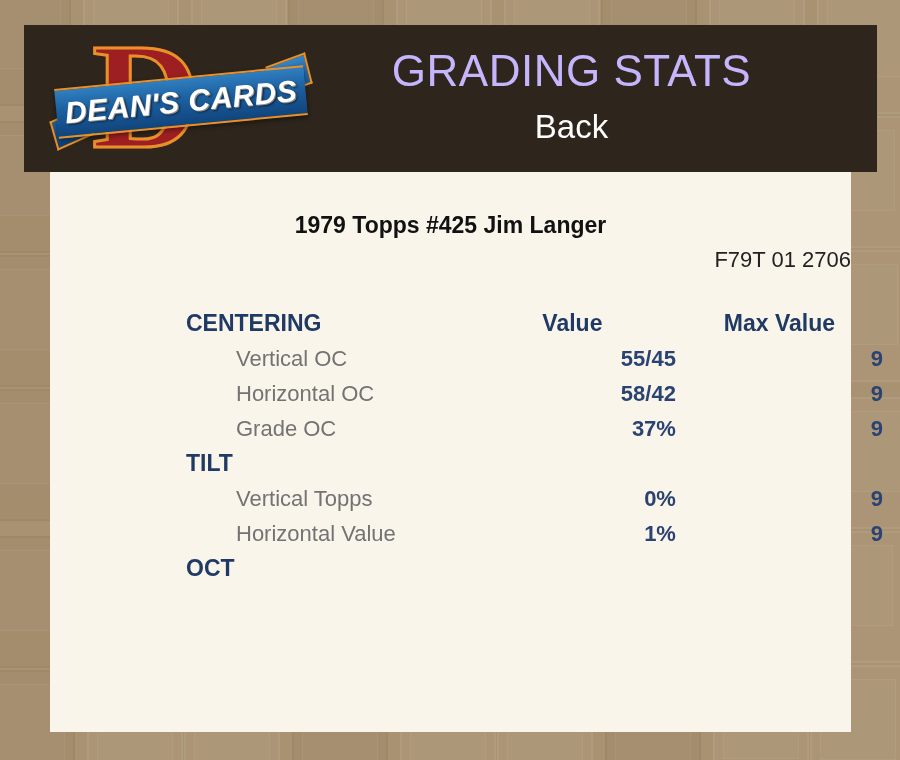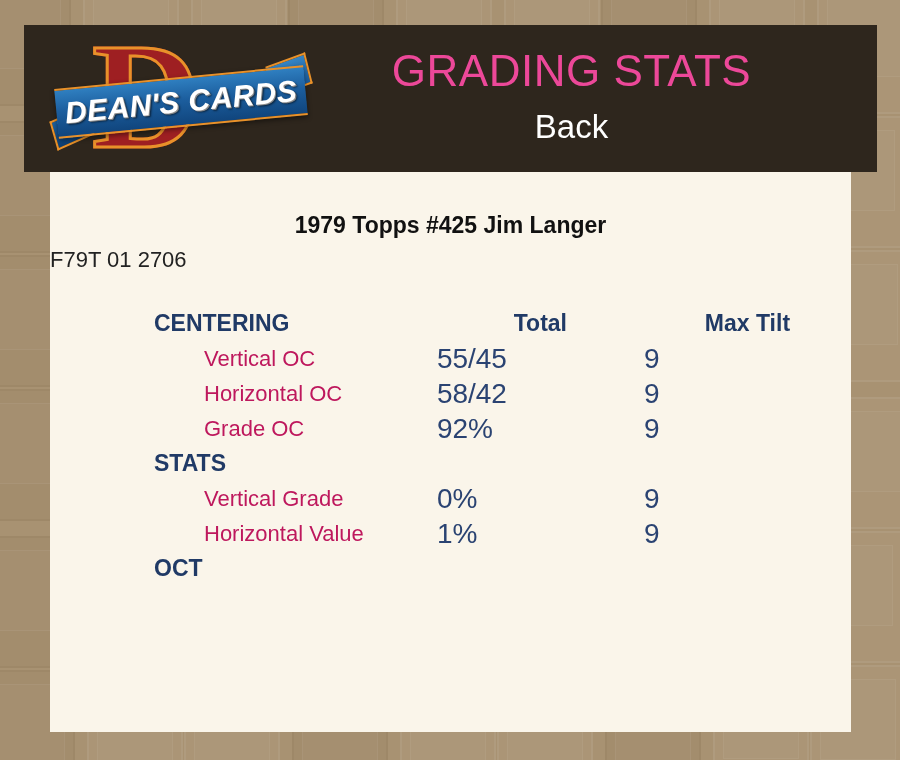--- a/index.html
+++ b/index.html
@@ -143,21 +143,21 @@
     white-space: nowrap;
   }
 
   
   #header-titles {
     flex: 1 1 auto;
     text-align: center;
     padding-right: 40px;
   }
   #header-title {
-    color: #ec4899;
+    color: #c4b5fd;
     font-size: 44px;
     font-weight: normal;
     letter-spacing: 0.5px;
     line-height: 1.05;
   }
   #header-subtitle {
     color: #ffffff;
     font-size: 33px;
     font-weight: normal;
     line-height: 1.3;
@@ -175,33 +175,34 @@
   }
 
   #card-title {
     text-align: center;
     font-size: 23px;
     font-weight: bold;
     color: #111111;
     margin-top: 40px;
   }
   #card-serial {
-    text-align: left;
+    text-align: right;
     font-size: 22px;
     font-weight: normal;
     color: #222222;
     margin-top: 8px;
   }
 
   
   #stats-table {
     margin-top: 33px;
     width: 100%;
     border-collapse: collapse;
     color: #203a66;
+    margin-left: 32px;
   }
   #stats-table col.c-label  { width: 355px; }
   #stats-table col.c-value  { width: 190px; }
   #stats-table col.c-grade  { width: 190px; }
 
   #stats-table th,
   #stats-table td {
     padding: 0;
     height: 35px;
     vertical-align: middle;
@@ -217,27 +218,27 @@
     font-weight: bold;
     text-align: left;
     padding-left: 104px !important;
     color: #203a66;
   }
   .row-label {
     font-size: 22px;
     font-weight: normal;
     text-align: left;
     padding-left: 154px !important;
-    color: #be185d;
+    color: #737373;
   }
   .row-value,
   .row-grade {
-    font-size: 28px;
-    font-weight: normal;
-    text-align: left;
+    font-size: 22px;
+    font-weight: bold;
+    text-align: right;
     color: #2a4372;
   }
 </style>
 </head>
 <body>
 
 <div id="bg-texture">
     <div class="ghost dark" style="left: -25px; top: -26px; width: 96px; height: 132px;">
       <div class="ghost-inner"></div>
     </div>
@@ -430,45 +431,45 @@
 
     <table id="stats-table">
       <colgroup>
         <col class="c-label">
         <col class="c-value">
         <col class="c-grade">
       </colgroup>
       <tbody id="stats-body">
           <tr>
             <th class="section-head">CENTERING</th>
-            <th class="col-head">Total</th>
-            <th class="col-head">Max Tilt</th>
+            <th class="col-head">Value</th>
+            <th class="col-head">Max Value</th>
           </tr>
           <tr>
             <td class="row-label">Vertical OC</td>
             <td class="row-value">55/45</td>
             <td class="row-grade">9</td>
           </tr>
           <tr>
             <td class="row-label">Horizontal OC</td>
             <td class="row-value">58/42</td>
             <td class="row-grade">9</td>
           </tr>
           <tr>
             <td class="row-label">Grade OC</td>
-            <td class="row-value">92%</td>
+            <td class="row-value">37%</td>
             <td class="row-grade">9</td>
           </tr>
           <tr>
-            <th class="section-head">STATS</th>
+            <th class="section-head">TILT</th>
             <th class="col-head"></th>
             <th class="col-head"></th>
           </tr>
           <tr>
-            <td class="row-label">Vertical Grade</td>
+            <td class="row-label">Vertical Topps</td>
             <td class="row-value">0%</td>
             <td class="row-grade">9</td>
           </tr>
           <tr>
             <td class="row-label">Horizontal Value</td>
             <td class="row-value">1%</td>
             <td class="row-grade">9</td>
           </tr>
           <tr>
             <th class="section-head">OCT</th>

